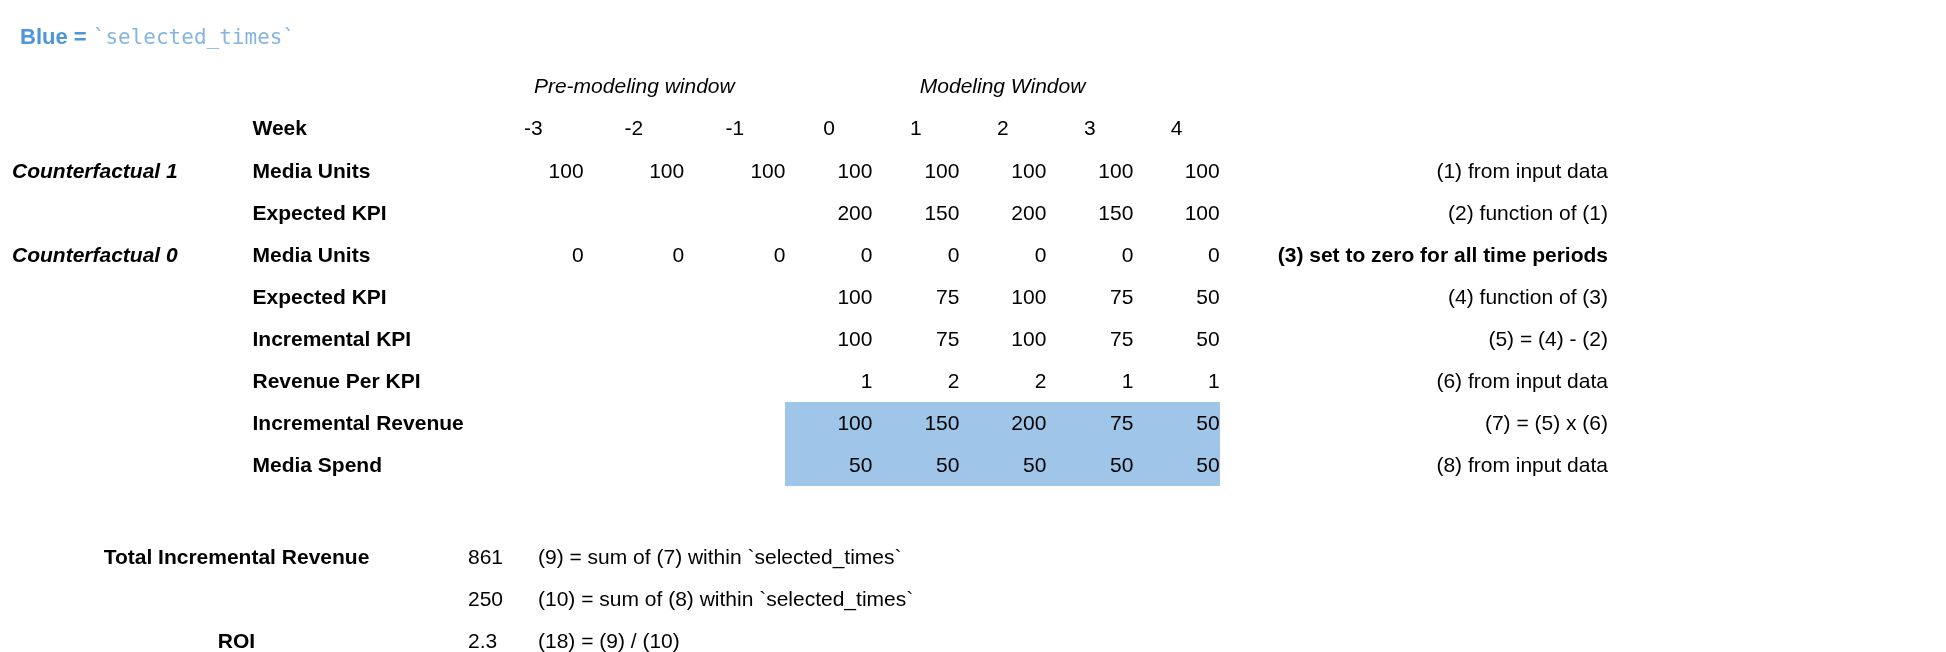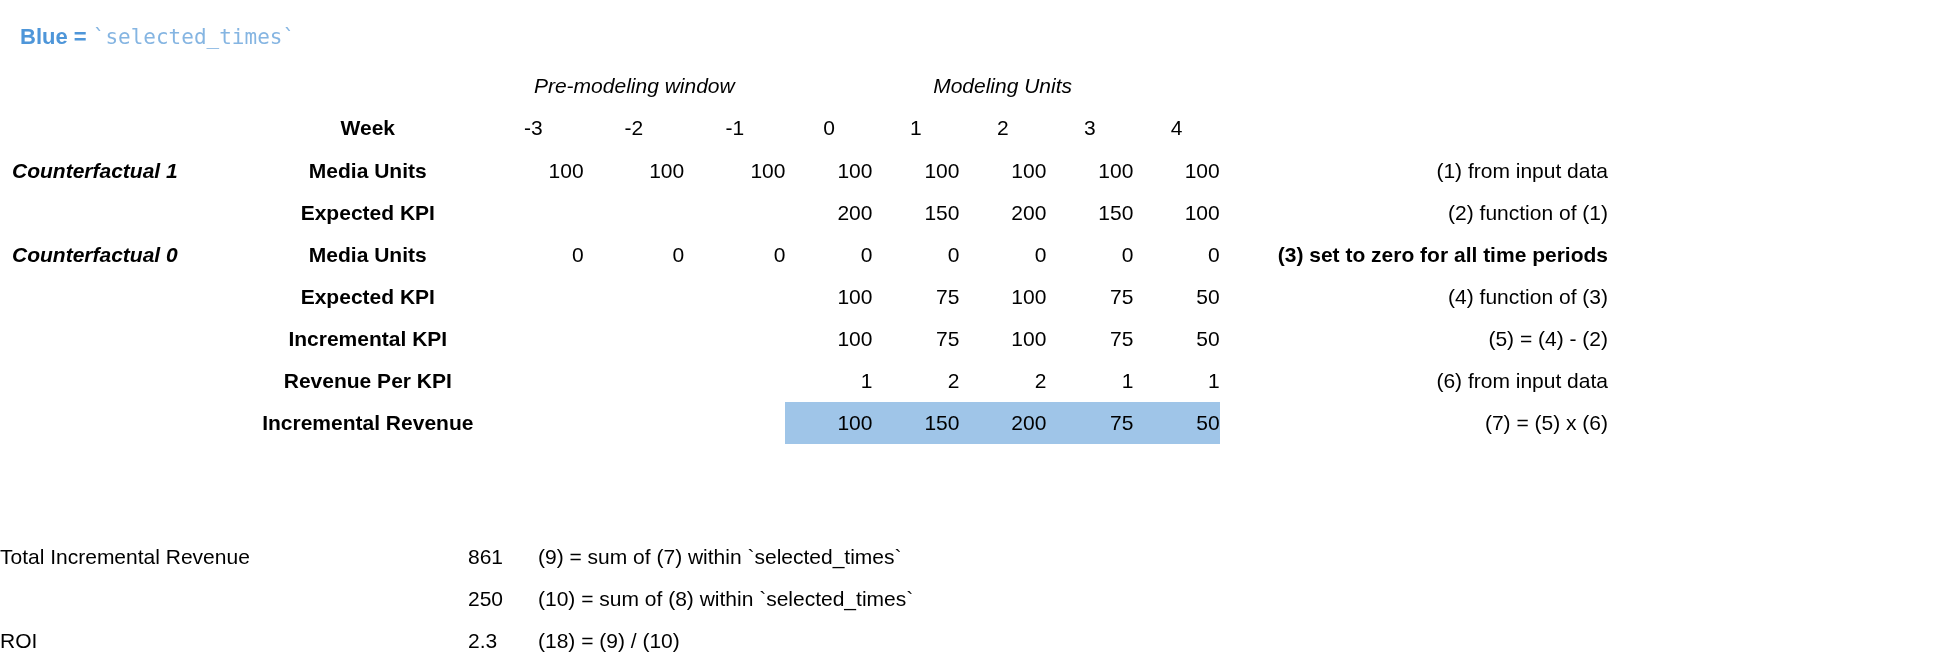--- a/index.html
+++ b/index.html
@@ -68,21 +68,21 @@
     font-style: italic;
   }
   td.group-label {
     font-weight: bold;
     text-align: left;
     padding-left: 16px;
     font-style: italic;
   }
   td.row-label {
     font-weight: bold;
-    text-align: center;
+    text-align: left;
     padding-right: 5px;
   }
   td.wk {
     text-align: center;
   }
   td.num {
     text-align: right;
     padding-right: 10px;
   }
   td.note {
@@ -110,24 +110,24 @@
   }
   .sum-row {
     position: relative;
     height: 42px;
     line-height: 42px;
     font-size: 21px;
     white-space: nowrap;
   }
   .sum-label {
     position: absolute;
-    left: 0;
+    left: 16px;
     width: 441px;
-    text-align: left;
-    font-weight: normal;
+    text-align: center;
+    font-weight: bold;
   }
   .sum-value {
     position: absolute;
     left: 468px;
   }
   .sum-note {
     position: absolute;
     left: 538px;
   }
 </style>
@@ -153,21 +153,21 @@
         <col style="width:120px">
         <col style="width:120px">
         <col style="width:119px">
       <col style="width:425px">
     </colgroup>
 
     <tbody>
         <tr class="r-hdr">
       <td colspan="2"></td>
       <td colspan="3" class="hdr-box">Pre-modeling window</td>
-      <td colspan="5" class="hdr-box">Modeling Units</td>
+      <td colspan="5" class="hdr-box">Modeling Window</td>
       <td></td>
     </tr>
 
     <tr class="r-week">
       <td></td>
       <td class="row-label">Week</td>
       <td class="wk vl">-3</td>
       <td class="wk">-2</td>
       <td class="wk">-1</td>
       <td class="wk vm">0</td>
@@ -269,20 +269,33 @@
       <td class="num"></td>
       <td class="num"></td>
       <td class="num vm hl">100</td>
       <td class="num hl">150</td>
       <td class="num hl">200</td>
       <td class="num hl">75</td>
       <td class="num vr hl">50</td>
       <td class="note">(7) = (5) x (6)</td>
     </tr>
 
+    <tr class="r-data">
+      <td class="group-label"></td>
+      <td class="row-label">Media Spend</td>
+      <td class="num vl bb"></td>
+      <td class="num bb"></td>
+      <td class="num bb"></td>
+      <td class="num vm hl bb">50</td>
+      <td class="num hl bb">50</td>
+      <td class="num hl bb">50</td>
+      <td class="num hl bb">50</td>
+      <td class="num vr hl bb">50</td>
+      <td class="note">(8) from input data</td>
+    </tr>
   </tbody>
     </table>
 
   <div class="summary">
     <div class="sum-row">
       <span class="sum-label">Total Incremental Revenue</span>
       <span class="sum-value">861</span>
       <span class="sum-note">(9) = sum of (7) within `selected_times`</span>
     </div>
     <div class="sum-row">

